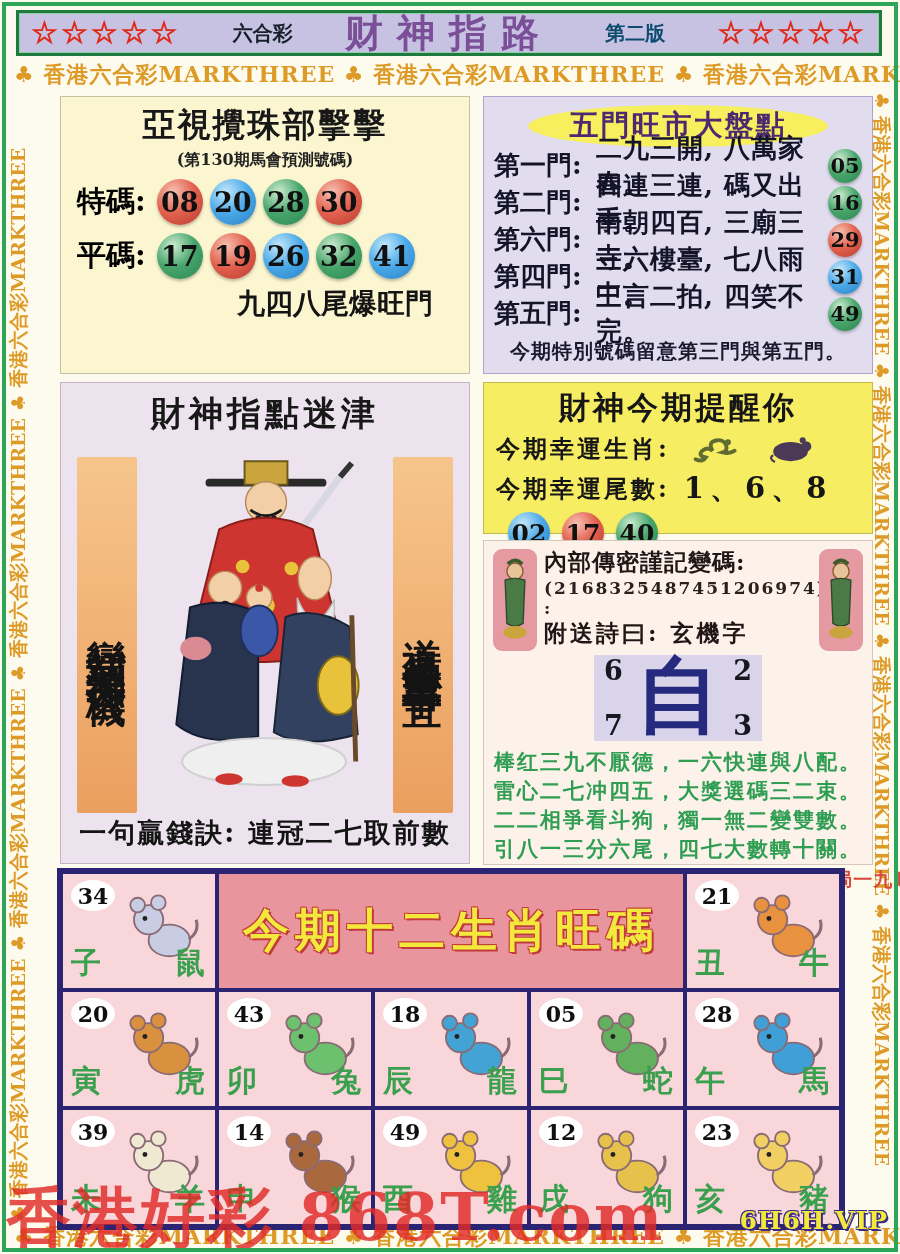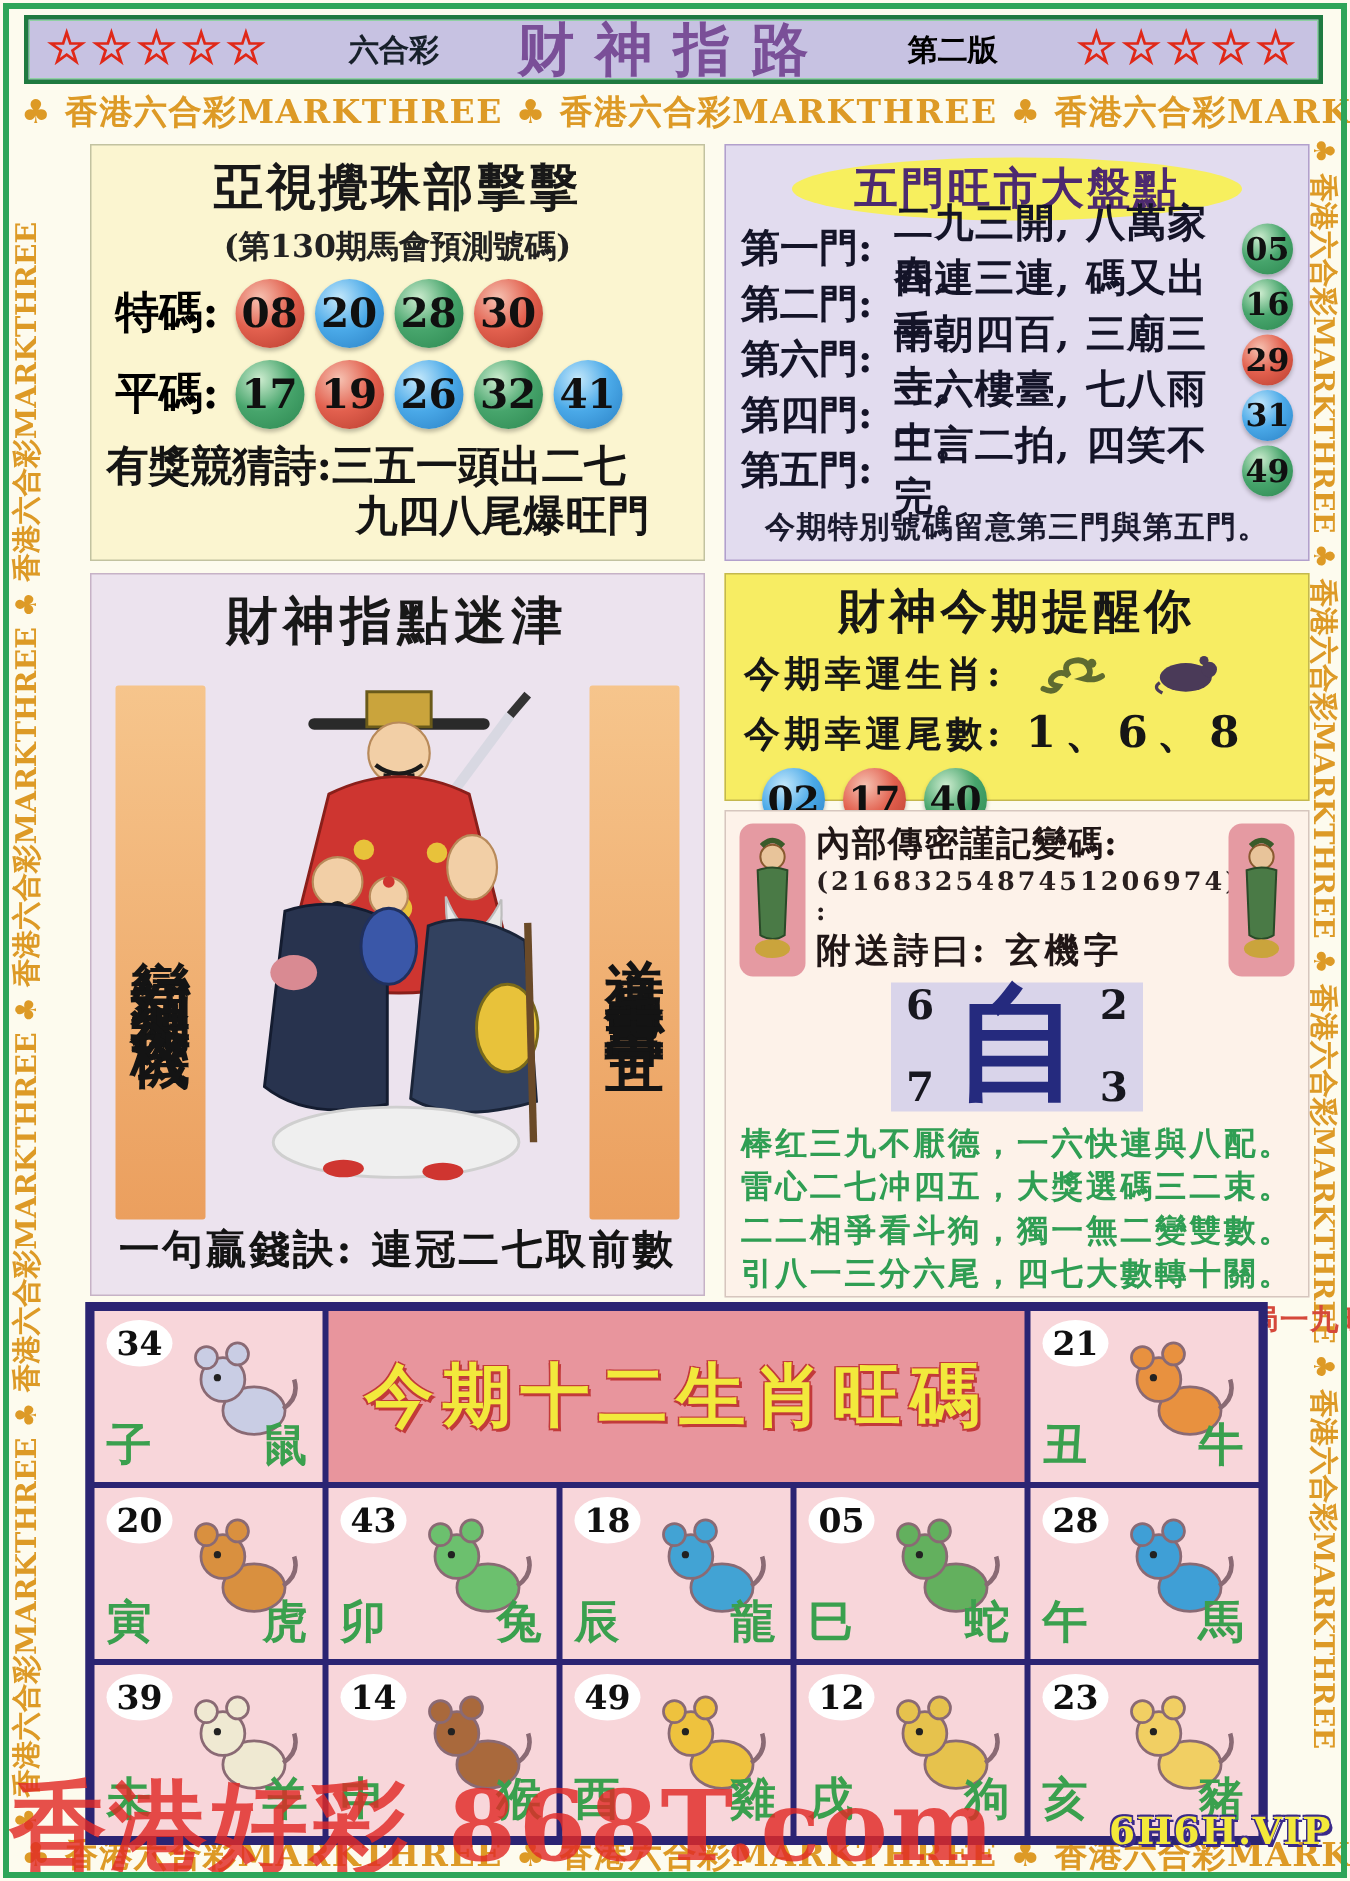--- a/index.html
+++ b/index.html
@@ -7,21 +7,21 @@
   .page { position:relative; width:900px; height:1254px; background:#fdfbee; overflow:hidden; margin:0 auto; }
   .frame { position:absolute; inset:2px; border:4px solid #2ea558; pointer-events:none; z-index:40; }
 
   
   .masthead { position:absolute; left:16px; top:10px; width:866px; height:46px;
     background:#c7c2e2; border:3px solid #1f7a40; box-shadow:0 0 0 1px #8fd0a4 inset;
     display:flex; align-items:center; justify-content:space-between; padding:0 12px; }
   .stars { color:#e02818; font-size:30px; letter-spacing:3px; line-height:1; font-weight:bold; }
   .mast-game { font-size:20px; font-weight:bold; color:#17202a; }
   .mast-title { font-size:38px; font-weight:bold; color:#7a4f98; letter-spacing:14px; }
-  .mast-ed { font-size:20px; font-weight:bold; color:#000000; }
+  .mast-ed { font-size:20px; font-weight:bold; color:#0c4a6e; }
 
   .marquee { position:absolute; left:14px; width:872px; text-align:center; color:#dd9a26;
     font-size:22px; font-weight:bold; white-space:nowrap; letter-spacing:1px; }
   .marquee.top { top:60px; }
   .marquee.bottom { top:1222px; }
 
   .side-strip { position:absolute; top:92px; height:1130px; width:30px; color:#dd9a26;
     font-size:19px; font-weight:bold; writing-mode:vertical-rl; text-orientation:sideways;
     white-space:nowrap; overflow:hidden; line-height:30px; }
   .side-strip.left { left:3px; transform:rotate(180deg); }
@@ -34,21 +34,21 @@
   .ball[data-color="blue"]  { background:radial-gradient(circle at 35% 28%, #c4e8fb 0%, #4aa9e8 48%, #2a80c4 100%); }
   .ball[data-color="green"] { background:radial-gradient(circle at 35% 28%, #cdeccf 0%, #47a56c 48%, #2c8750 100%); }
   .ball.b46 { width:46px; height:46px; font-size:27px; }
   .ball.b34 { width:34px; height:34px; font-size:21px; }
   .ball.b42 { width:42px; height:42px; font-size:25px; }
 
   
   .boxA { position:absolute; left:60px; top:96px; width:410px; height:278px;
     background:#fbf5d0; border:1px solid #c2c2a0; padding:6px 10px; }
   .boxA .t { text-align:center; font-size:33px; font-weight:bold; color:#181818; letter-spacing:2px; }
-  .boxA .st { text-align:center; font-size:21px; font-weight:bold; color:#222; margin-top:2px; }
+  .boxA .st { text-align:center; font-size:16px; font-weight:bold; color:#222; margin-top:2px; }
   .numrow { display:flex; align-items:center; gap:7px; margin-top:8px; padding-left:6px; }
   .numrow .lbl { font-size:29px; font-weight:bold; margin-right:4px; }
   .boxA .poem { margin-top:8px; font-size:28px; font-weight:bold; color:#141414; line-height:33px; }
   .boxA .poem .l2 { padding-left:166px; }
 
   
   .boxB { position:absolute; left:60px; top:382px; width:410px; height:482px;
     background:#ece3ee; border:1px solid #c6b2c6; }
   .boxB .t { text-align:center; font-size:34px; font-weight:bold; color:#181818; margin-top:8px; letter-spacing:4px; }
   .scroll { position:absolute; top:74px; width:60px; height:356px;
@@ -155,21 +155,20 @@
     </div>
     <div class="numrow">
       <span class="lbl">平碼:</span>
       <span class="ball b46" data-color="green">17</span>
       <span class="ball b46" data-color="red">19</span>
       <span class="ball b46" data-color="blue">26</span>
       <span class="ball b46" data-color="green">32</span>
       <span class="ball b46" data-color="blue">41</span>
     </div>
     <div class="poem">
-      <div><span>有獎競猜詩:</span><span>三五一頭出二七</span></div>
       <div class="l2">九四八尾爆旺門</div>
     </div>
   </div>
 
   <div class="boxB">
     <div class="t">財神指點迷津</div>
     <div class="scroll l">變幻莫測得玄機</div>
     <div class="scroll r">道高德重事事宜</div>
     <svg class="art" viewBox="0 0 240 380">
       <line x1="150" y1="100" x2="196" y2="38" stroke="#d8d8e2" stroke-width="7"></line>

